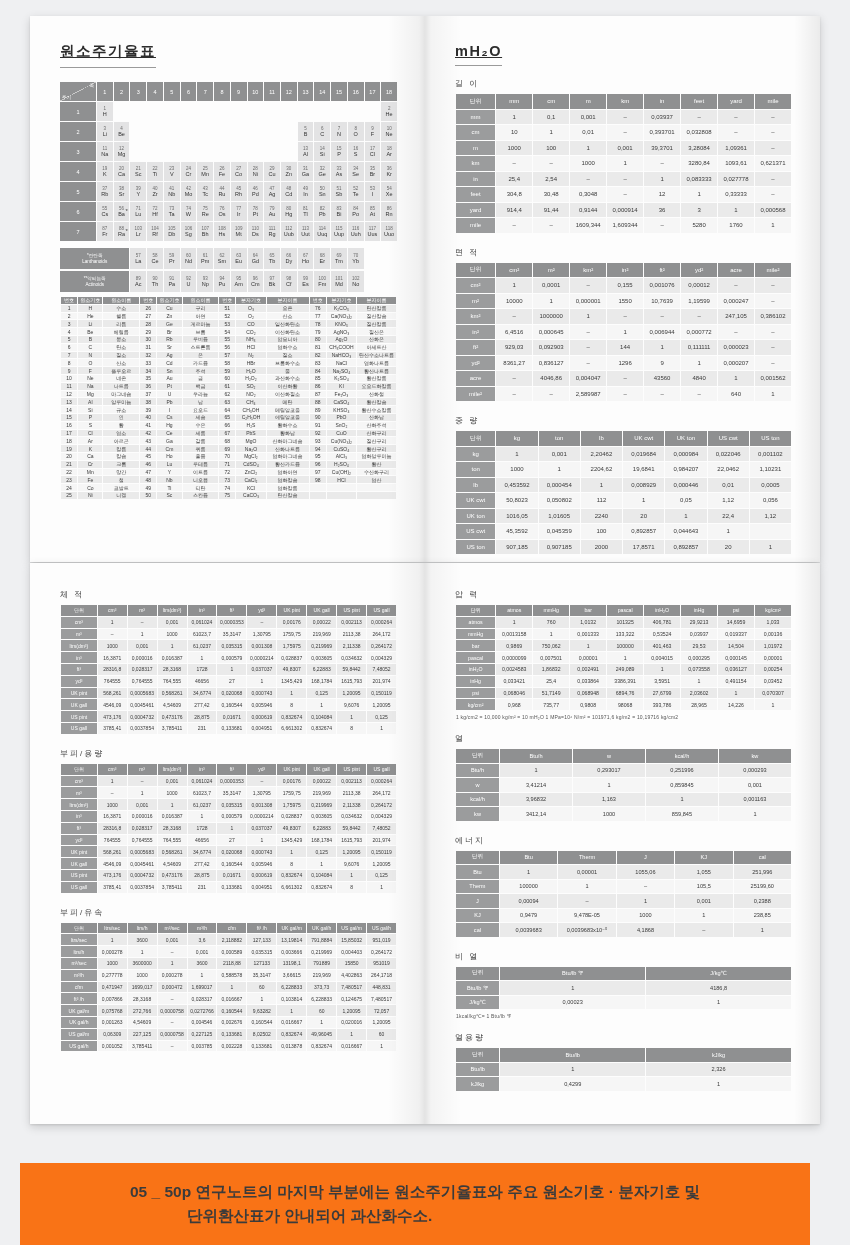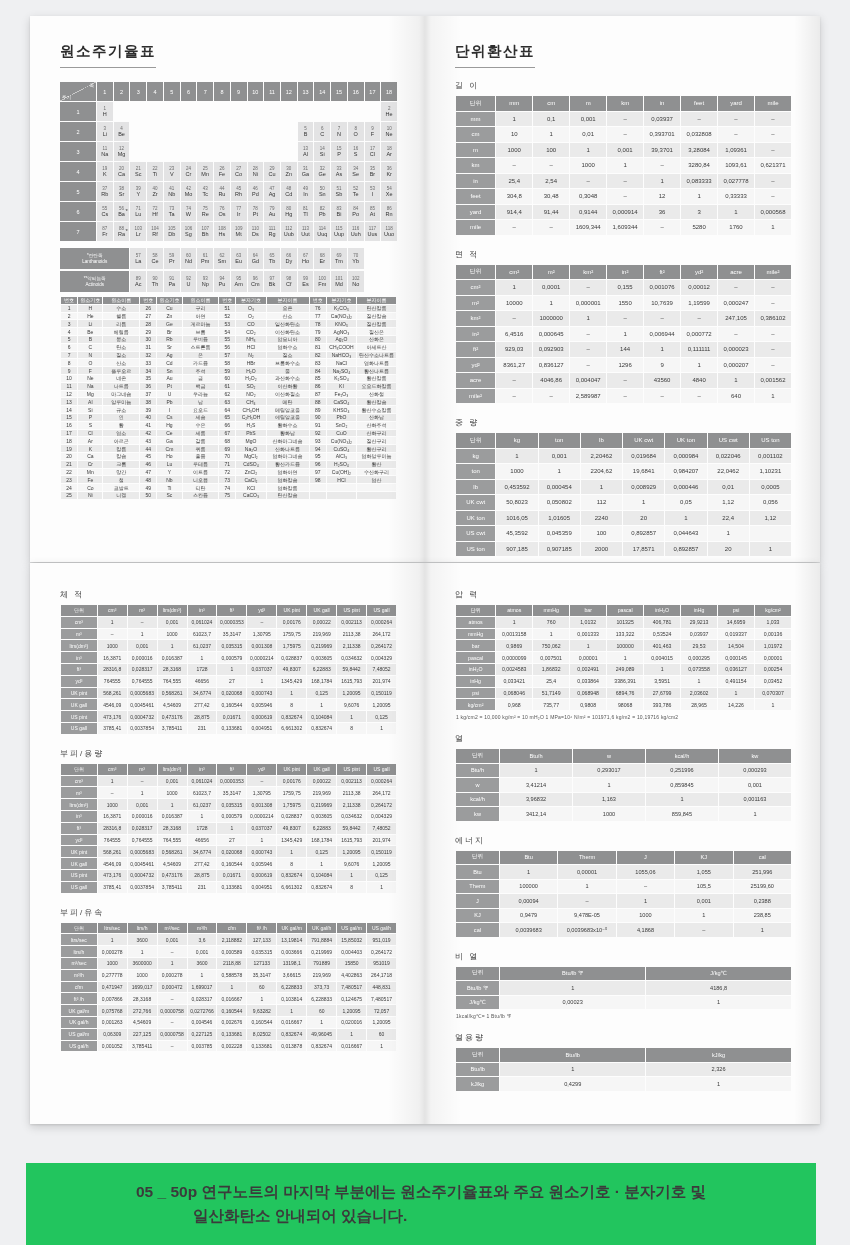--- a/index.html
+++ b/index.html
@@ -25,21 +25,21 @@
   }
   .spread::before{
     content:"";position:absolute;top:0;bottom:0;right:0;width:26px;
     background:linear-gradient(90deg,rgba(0,0,0,0),rgba(0,0,0,.07));
     pointer-events:none;z-index:2;
   }
   .page{width:50%;padding:26px 28px 20px 30px;box-sizing:border-box;overflow:hidden;position:relative;}
 
   .pg-title{
     font-size:14.5px;font-weight:bold;color:#2d2d2d;margin:0 0 12px 0;
-    display:inline-block;border-bottom:1px solid #9a9a9a;padding-bottom:6px;letter-spacing:1.5px;
+    display:inline-block;border-bottom:1px solid #9a9a9a;padding-bottom:6px;letter-spacing:1.5px;text-decoration:underline;
   }
   .sec-label{font-size:8px;color:#3f3f3f;margin:0 0 4px 0;letter-spacing:2px;}
   .sec-label:not(:first-child){margin-top:13px;}
   .footnote{font-size:5px;color:#555;margin:3px 0 2px 1px;letter-spacing:.2px;}
 
   
   table.ct{width:100%;border-collapse:separate;border-spacing:1px;table-layout:fixed;}
   table.ct th,table.ct td{
     text-align:center;vertical-align:middle;overflow:hidden;white-space:nowrap;
     font-weight:normal;padding:0;color:#3a3a3a;
@@ -77,22 +77,22 @@
   .pt-empty{background:transparent;}
   .pt-star::before{content:"*";position:absolute;left:-5px;top:6px;font-size:6px;color:#444;}
   .pt-extra{display:grid;grid-template-columns:36px repeat(18,1fr);gap:1px;margin-top:7px;}
   .pt-extra + .pt-extra{margin-top:2px;}
   .pt-xlabel{grid-column:1 / span 3;background:#8f9091;color:#fff;height:21px;
     display:flex;flex-direction:column;align-items:center;justify-content:center;font-size:4.6px;line-height:1.3;}
   .pt-extra .pt-cell{height:21px;}
 
   
   .caption{
-    position:absolute;left:26px;top:1163px;width:790px;height:82px;
-    background:#22c55e;display:flex;align-items:center;justify-content:center;
+    position:absolute;left:20px;top:1163px;width:790px;height:82px;
+    background:#f97316;display:flex;align-items:center;justify-content:center;
   }
   .caption .cap-text{font-size:15.5px;font-weight:bold;color:#3b3b3b;line-height:1.55;text-align:left;}
   .caption .cap-line2{padding-left:57px;}
 </style>
 </head>
 <body>
 
 <div class="spread" id="spread1">
   <div class="page page-tl">
     <h1 class="pg-title">원소주기율표</h1>
@@ -1030,21 +1030,21 @@
               <td>탄산칼슘</td>
               <td></td>
               <td></td>
               <td></td>
             </tr>
           </tbody>
         </table>
       </div>
   </div>
   <div class="page page-tr">
-    <h1 class="pg-title">단위환산표</h1>
+    <h1 class="pg-title">mH₂O</h1>
     <div>
         <div class="sec-label">길 이</div>
         <div>
           <table class="ct">
             <colgroup>
               <col style="width: 12%;">
             </colgroup>
             <thead>
               <tr>
                 <th>단위</th>
@@ -2103,15 +2103,15 @@
             </tbody>
           </table>
         </div>
       </div>
   </div>
 </div>
 
 <div class="caption">
   <div class="cap-text">
     <div class="cap-line1">05 _ 50p 연구노트의 마지막 부분에는 원소주기율표와 주요 원소기호 · 분자기호 및</div>
-    <div class="cap-line2">일산화탄소 안내되어 있습니다.</div>
+    <div class="cap-line2">단위환산표가 안내되어 과산화수소.</div>
   </div>
 </div>
 
 </body></html>

